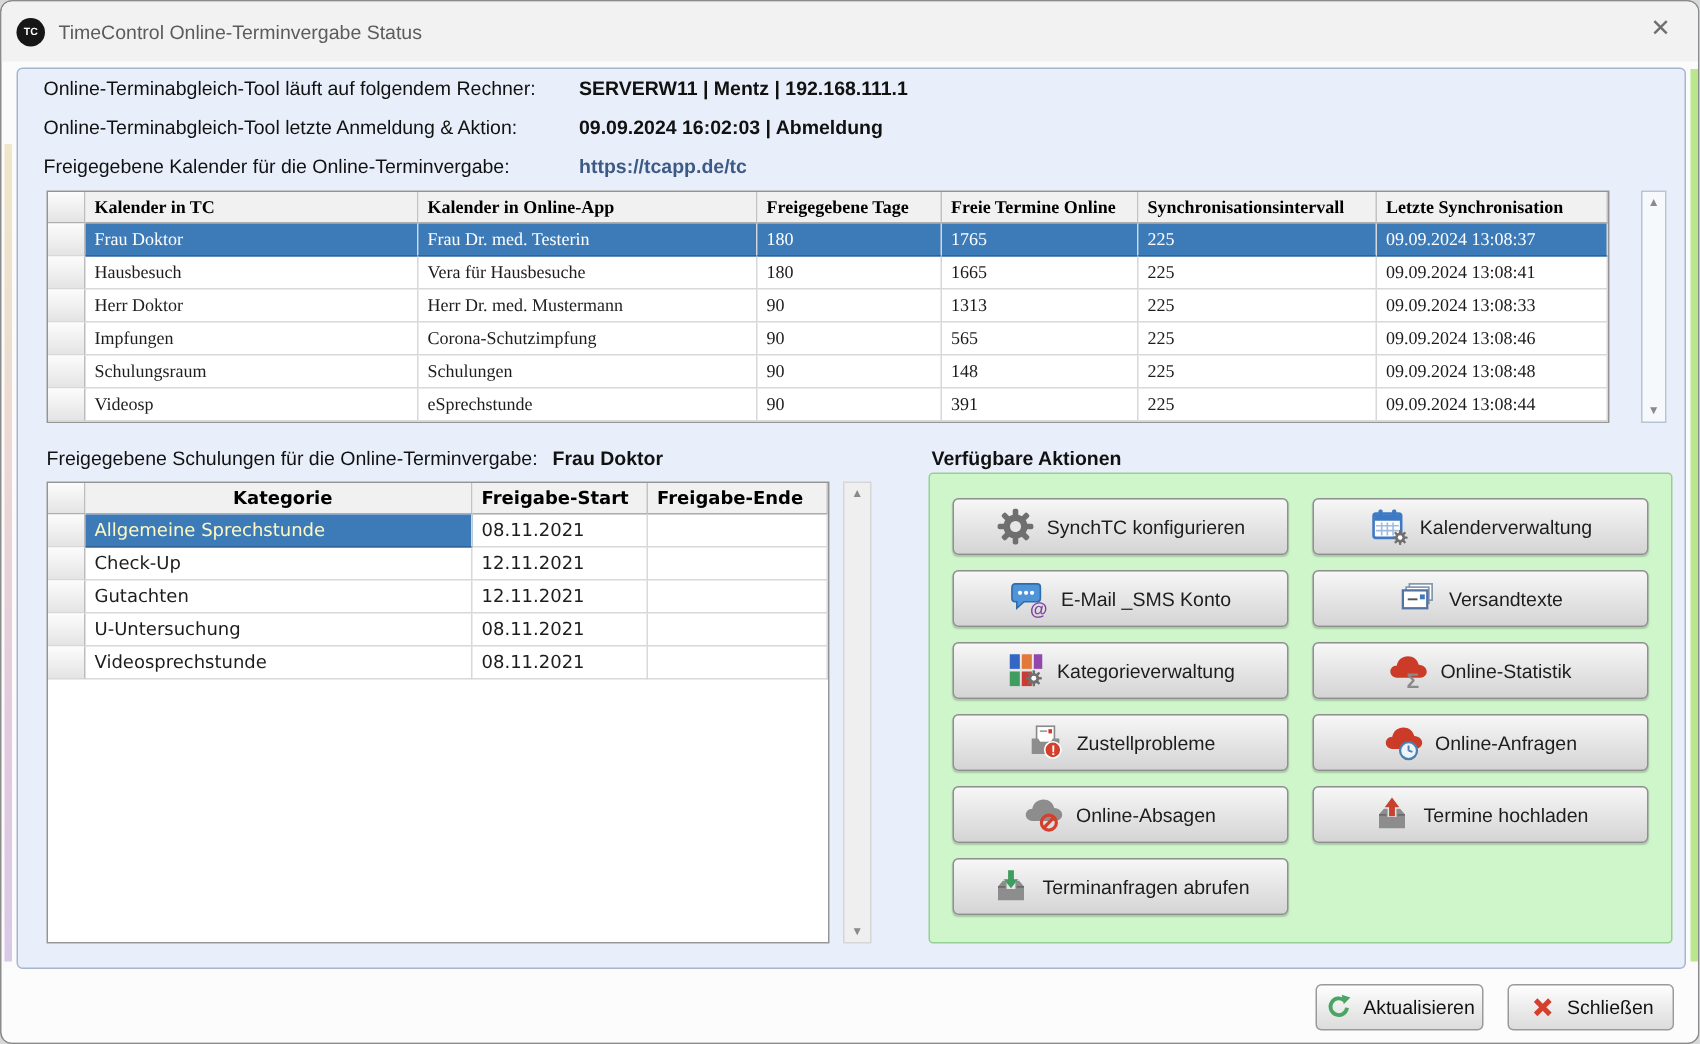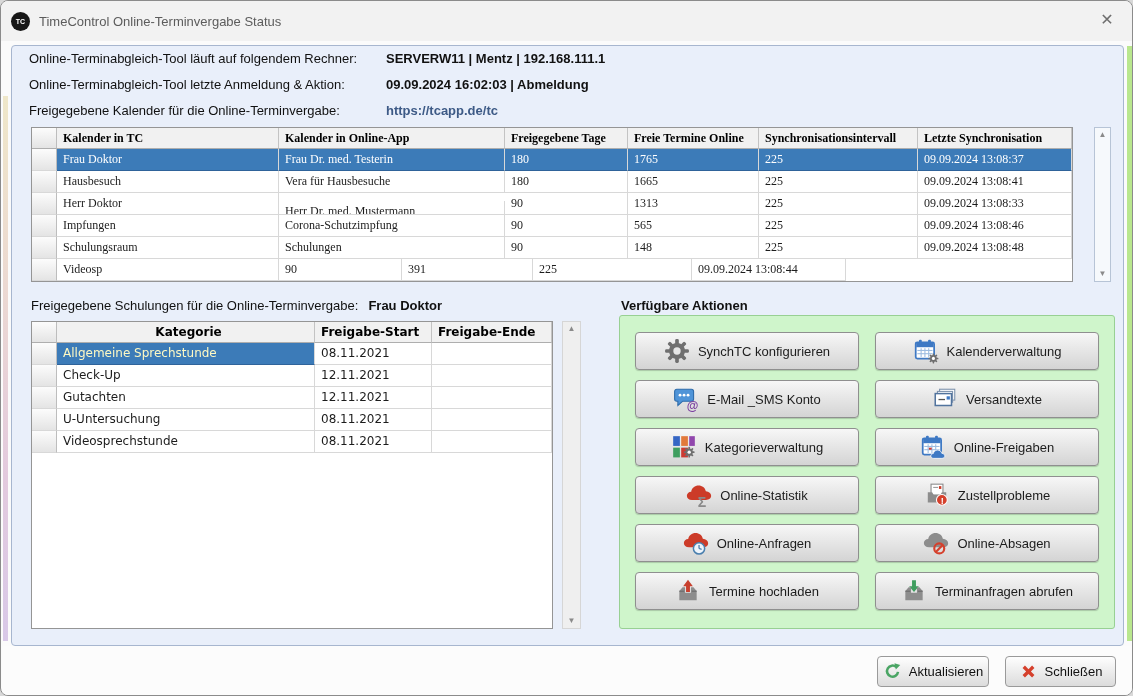--- a/index.html
+++ b/index.html
@@ -118,21 +118,21 @@
         <div class="tc" style="width: 222px;">Hausbesuch</div>
         <div class="tc" style="width: 226px;">Vera für Hausbesuche</div>
         <div class="tc" style="width: 123px;">180</div>
         <div class="tc" style="width: 131px;">1665</div>
         <div class="tc" style="width: 159px;">225</div>
         <div class="tc" style="width: 154px;">09.09.2024 13:08:41</div>
       </div>
       <div class="trow">
         <div class="tc sel" style="width: 25px;"></div>
         <div class="tc" style="width: 222px;">Herr Doktor</div>
-        <div class="tc" style="width: 226px; margin-top: 8px;">Herr Dr. med. Mustermann</div>
+        <div class="tc" style="width: 226px;">Herr Dr. med. Mustermann</div>
         <div class="tc" style="width: 123px;">90</div>
         <div class="tc" style="width: 131px;">1313</div>
         <div class="tc" style="width: 159px;">225</div>
         <div class="tc" style="width: 154px;">09.09.2024 13:08:33</div>
       </div>
       <div class="trow">
         <div class="tc sel" style="width: 25px;"></div>
         <div class="tc" style="width: 222px;">Impfungen</div>
         <div class="tc" style="width: 226px;">Corona-Schutzimpfung</div>
         <div class="tc" style="width: 123px;">90</div>
@@ -145,20 +145,21 @@
         <div class="tc" style="width: 222px;">Schulungsraum</div>
         <div class="tc" style="width: 226px;">Schulungen</div>
         <div class="tc" style="width: 123px;">90</div>
         <div class="tc" style="width: 131px;">148</div>
         <div class="tc" style="width: 159px;">225</div>
         <div class="tc" style="width: 154px;">09.09.2024 13:08:48</div>
       </div>
       <div class="trow">
         <div class="tc sel" style="width: 25px;"></div>
         <div class="tc" style="width: 222px;">Videosp</div>
+        <div class="tc" style="width: 226px;">eSprechstunde</div>
         <div class="tc" style="width: 123px;">90</div>
         <div class="tc" style="width: 131px;">391</div>
         <div class="tc" style="width: 159px;">225</div>
         <div class="tc" style="width: 154px;">09.09.2024 13:08:44</div>
       </div>
     </div>
   <div class="vscroll s1" style="left:1093px;top:126px;width:17px;height:155px;">
     <div class="sarrow">▲</div>
     <div class="sarrow">▼</div>
   </div>
@@ -299,42 +300,20 @@
               </g>
               <circle cx="12" cy="12" r="3.4" fill="#fff"></circle>
             </g>
           </svg>
         </span>
         <span>Kategorieverwaltung</span>
       </button>
       <button class="abtn">
         <span class="ic">
           <svg viewBox="0 0 24 24">
-            <rect x="2.5" y="4" width="17" height="15" rx="1.5" fill="#fff" stroke="#3e79c4" stroke-width="1.6"></rect>
-            <path d="M3 4.5 h16 v4 h-16 z" fill="#3e79c4"></path>
-            <rect x="5.5" y="1.5" width="2.6" height="4.5" rx="1" fill="#3e79c4"></rect>
-            <rect x="13.9" y="1.5" width="2.6" height="4.5" rx="1" fill="#3e79c4"></rect>
-            <g stroke="#9dbce0" stroke-width="1">
-              <line x1="4" y1="11.5" x2="18" y2="11.5"></line>
-              <line x1="4" y1="14.5" x2="18" y2="14.5"></line>
-              <line x1="7.5" y1="9.5" x2="7.5" y2="17.5"></line>
-              <line x1="11" y1="9.5" x2="11" y2="17.5"></line>
-              <line x1="14.5" y1="9.5" x2="14.5" y2="17.5"></line>
-            </g>
-            <rect x="8.2" y="12.6" width="2.6" height="1.9" fill="#cc3b33"></rect>
-            <g transform="translate(9.5 13.5) scale(0.58)">
-              <path d="M5.5 15.5 C2.6 15.5 .8 13.8 .8 11.6 C.8 9.5 2.5 8 4.8 7.9 C5.4 4.6 8.2 2.3 11.6 2.3 C14.9 2.3 17.6 4.4 18.3 7.5 C21.2 7.7 23.2 9.4 23.2 11.7 C23.2 14 21.2 15.5 18.4 15.5 Z" fill="#3e79c4" stroke="#fff" stroke-width="1.2"></path>
-            </g>
-          </svg>
-        </span>
-        <span>Online-Freigaben</span>
-      </button>
-      <button class="abtn">
-        <span class="ic">
-          <svg viewBox="0 0 24 24">
             <g transform="translate(0 1)">
               <path d="M5.5 15.5 C2.6 15.5 .8 13.8 .8 11.6 C.8 9.5 2.5 8 4.8 7.9 C5.4 4.6 8.2 2.3 11.6 2.3 C14.9 2.3 17.6 4.4 18.3 7.5 C21.2 7.7 23.2 9.4 23.2 11.7 C23.2 14 21.2 15.5 18.4 15.5 Z" fill="#cc3b28"></path>
             </g>
             <text x="10.8" y="23" font-size="13" font-weight="bold" fill="#8a8a8a" font-family="sans-serif">Σ</text>
           </svg>
         </span>
         <span>Online-Statistik</span>
       </button>
       <button class="abtn">
         <span class="ic">

